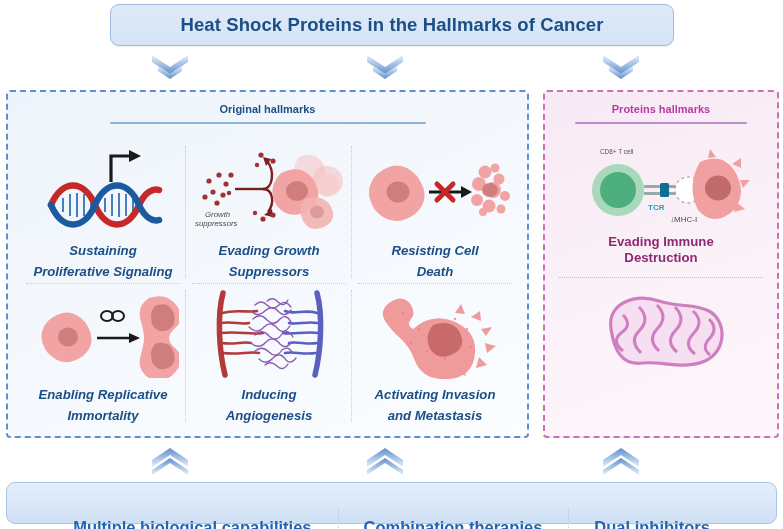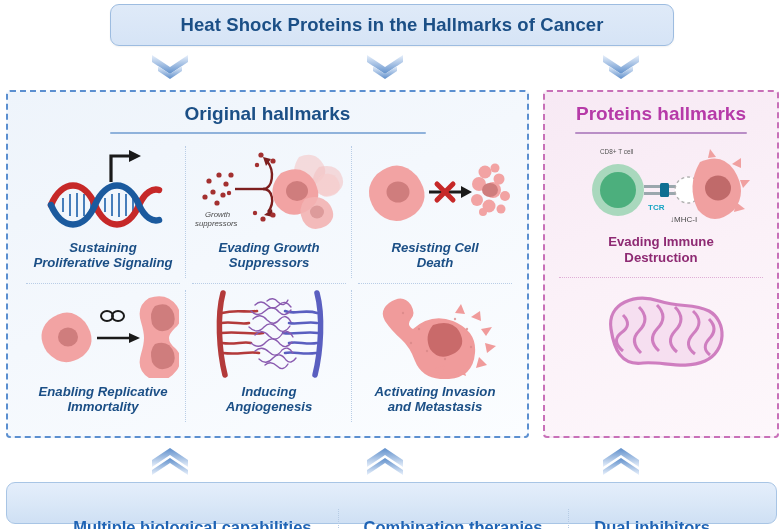--- a/index.html
+++ b/index.html
@@ -37,21 +37,21 @@
   }
   .panel-right{
     position:absolute;left:543px;top:90px;width:236px;height:348px;
     border:2px dashed #c870b8;border-radius:4px;
     background:linear-gradient(160deg,#f7e9f4 0%,#fbf1f8 50%,#fdf7fb 100%);
     box-sizing:border-box;
   }
   .panel-head{
     text-align:center;padding-top:11px;
   }
-  .panel-head .ht{font-size:19px;font-weight:bold;}
+  .panel-head .ht{font-size:11px;font-weight:bold;}
   .panel-left .ht{color:#1b4f86;}
   .panel-right .ht{color:#b63aa8;}
   .hr-left{
     width:316px;height:2px;background:#8fb2db;margin:7px auto 0;border-radius:1px;
   }
   .hr-right{
     width:172px;height:2px;background:#b98ec6;margin:7px auto 0;border-radius:1px;
   }
 
   
@@ -62,21 +62,21 @@
   .cell{
     position:relative;display:flex;flex-direction:column;
     align-items:center;justify-content:flex-start;
     padding-top:4px;box-sizing:border-box;font-style:italic;
   }
   .cell .art{
     height:92px;width:100%;display:flex;align-items:center;justify-content:center;
   }
   .cell .lab{
     margin-top:4px;text-align:center;color:#1b4f86;
-    font-size:13.2px;font-weight:bold;line-height:15px;
+    font-size:13.2px;font-weight:bold;line-height:21px;
   }
   
   .grid .cell:not(:nth-child(3n))::after{
     content:"";position:absolute;right:0;top:6px;bottom:6px;width:0;
     border-right:1px dotted #b9cde6;
   }
   .grid .cell:nth-child(-n+3)::before{
     content:"";position:absolute;left:6px;right:6px;bottom:0;height:0;
     border-bottom:1px dotted #b9cde6;
   }

